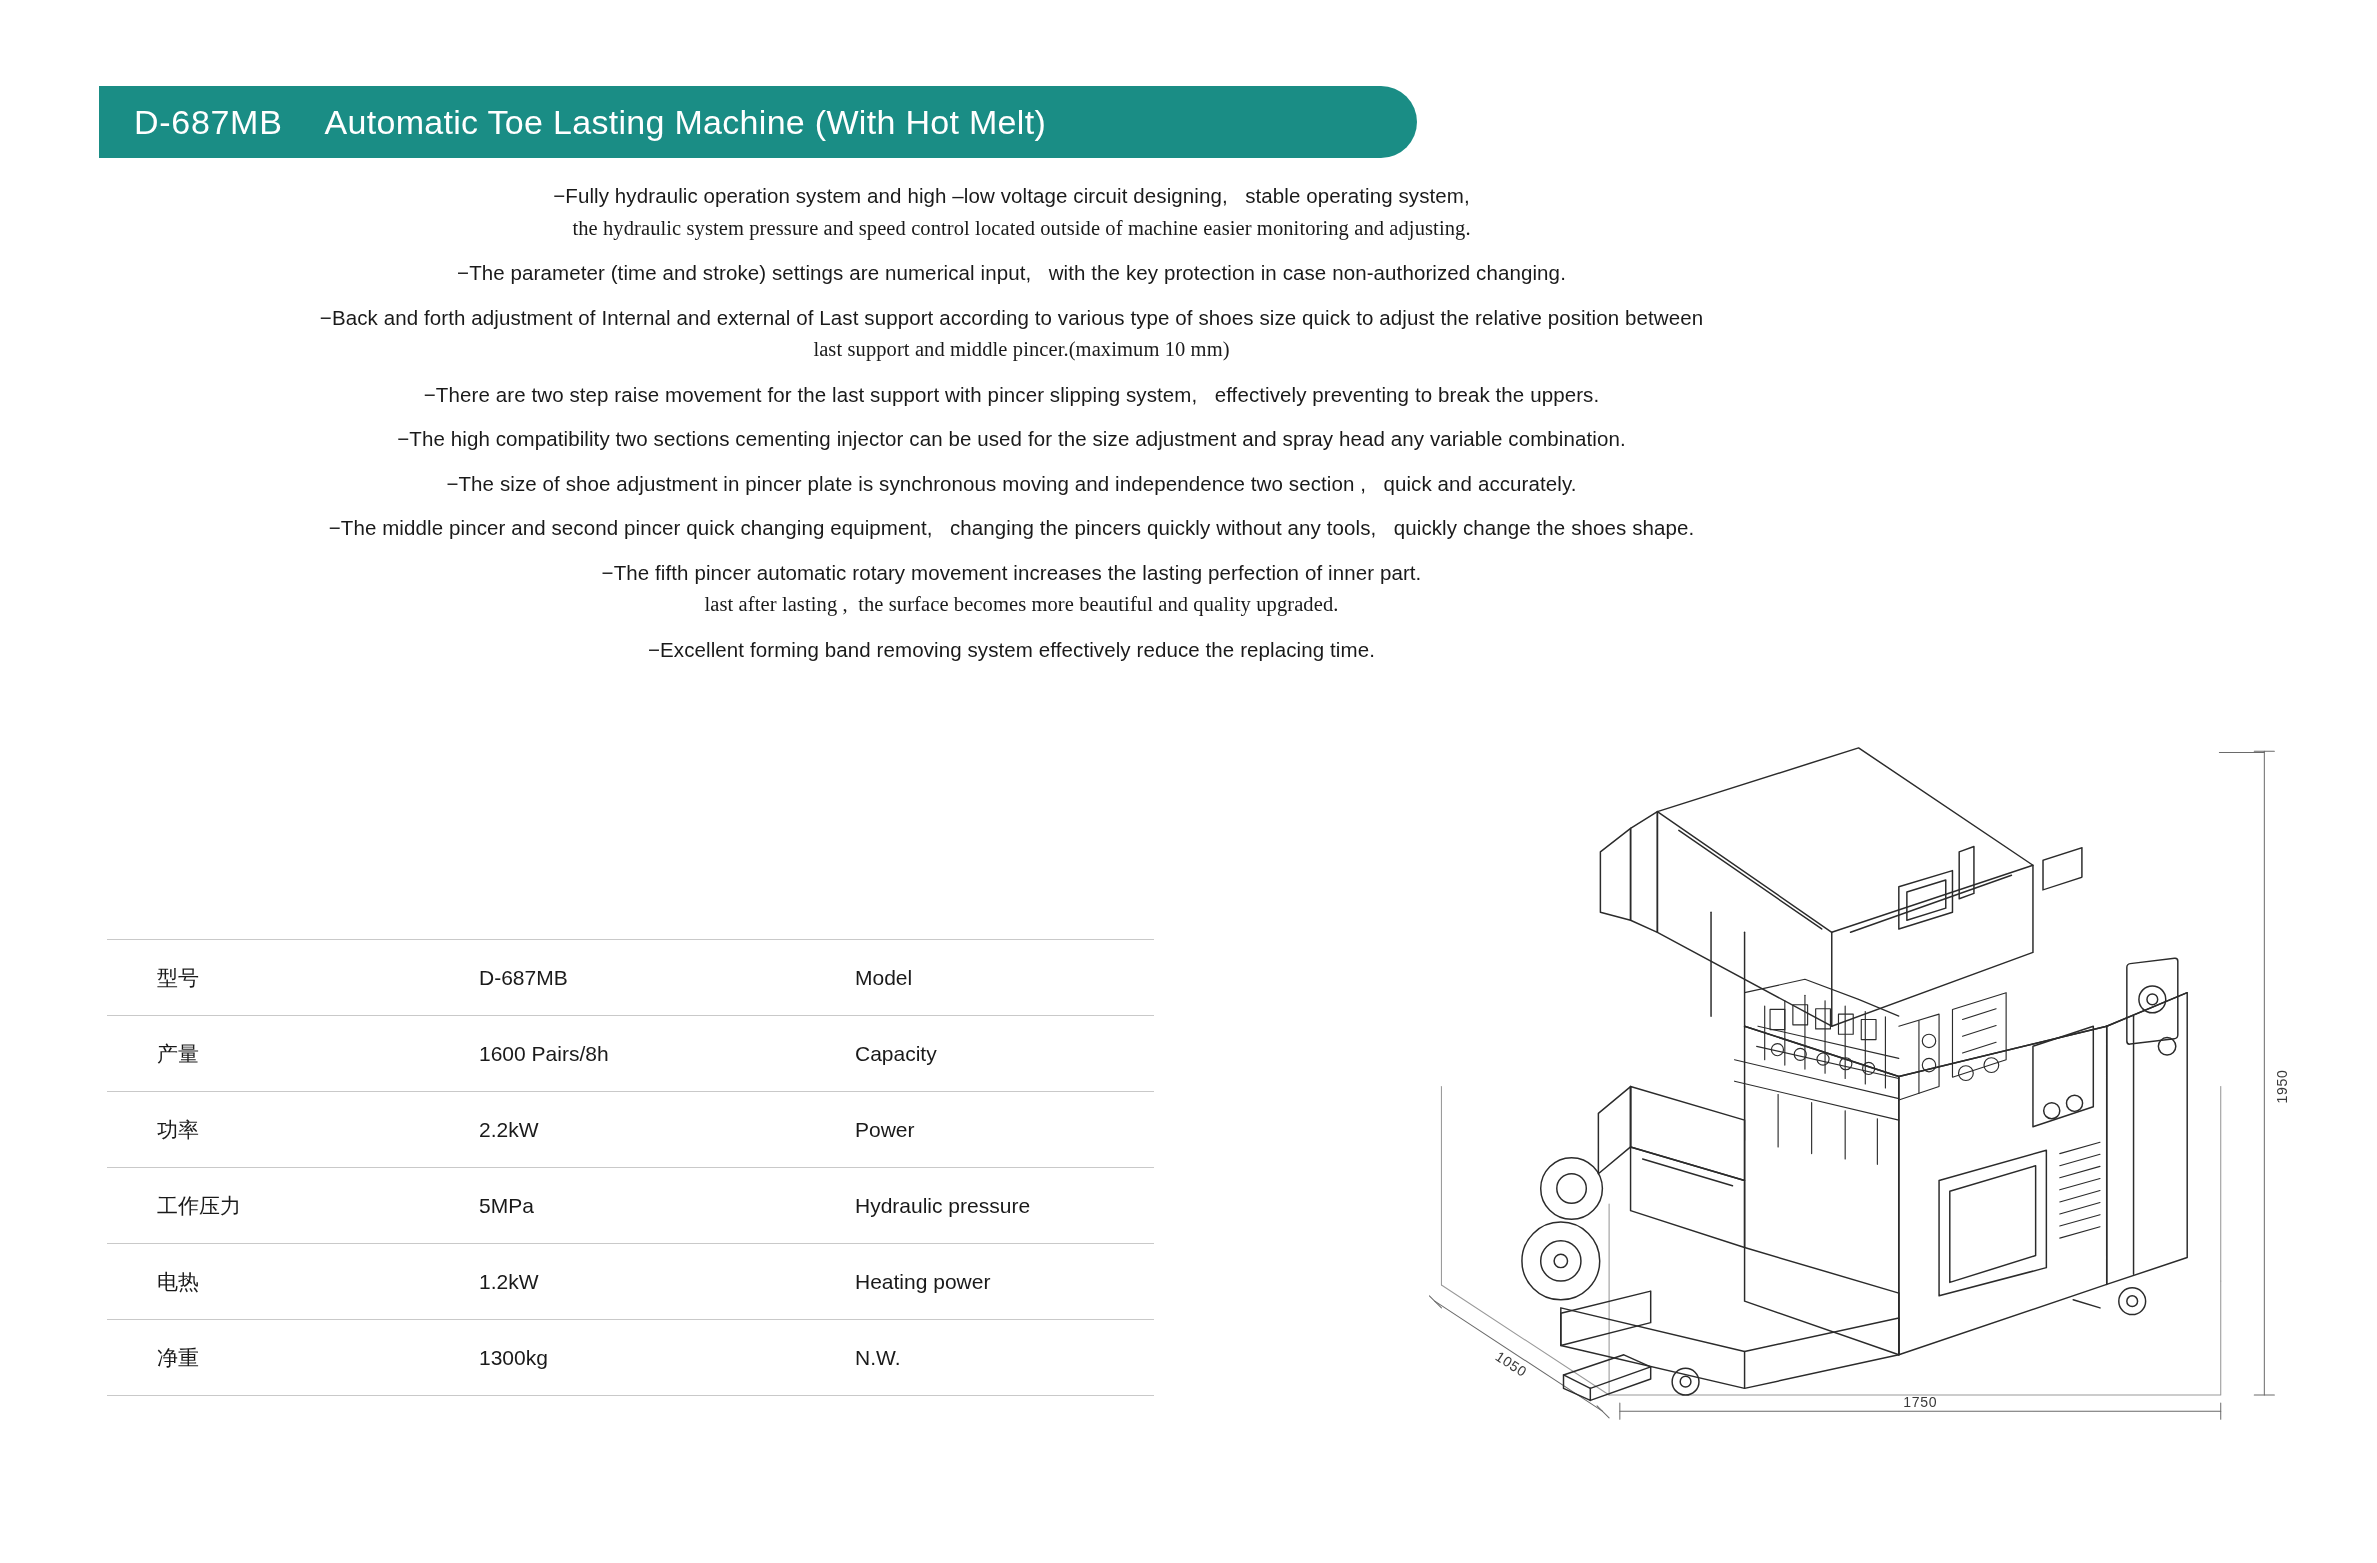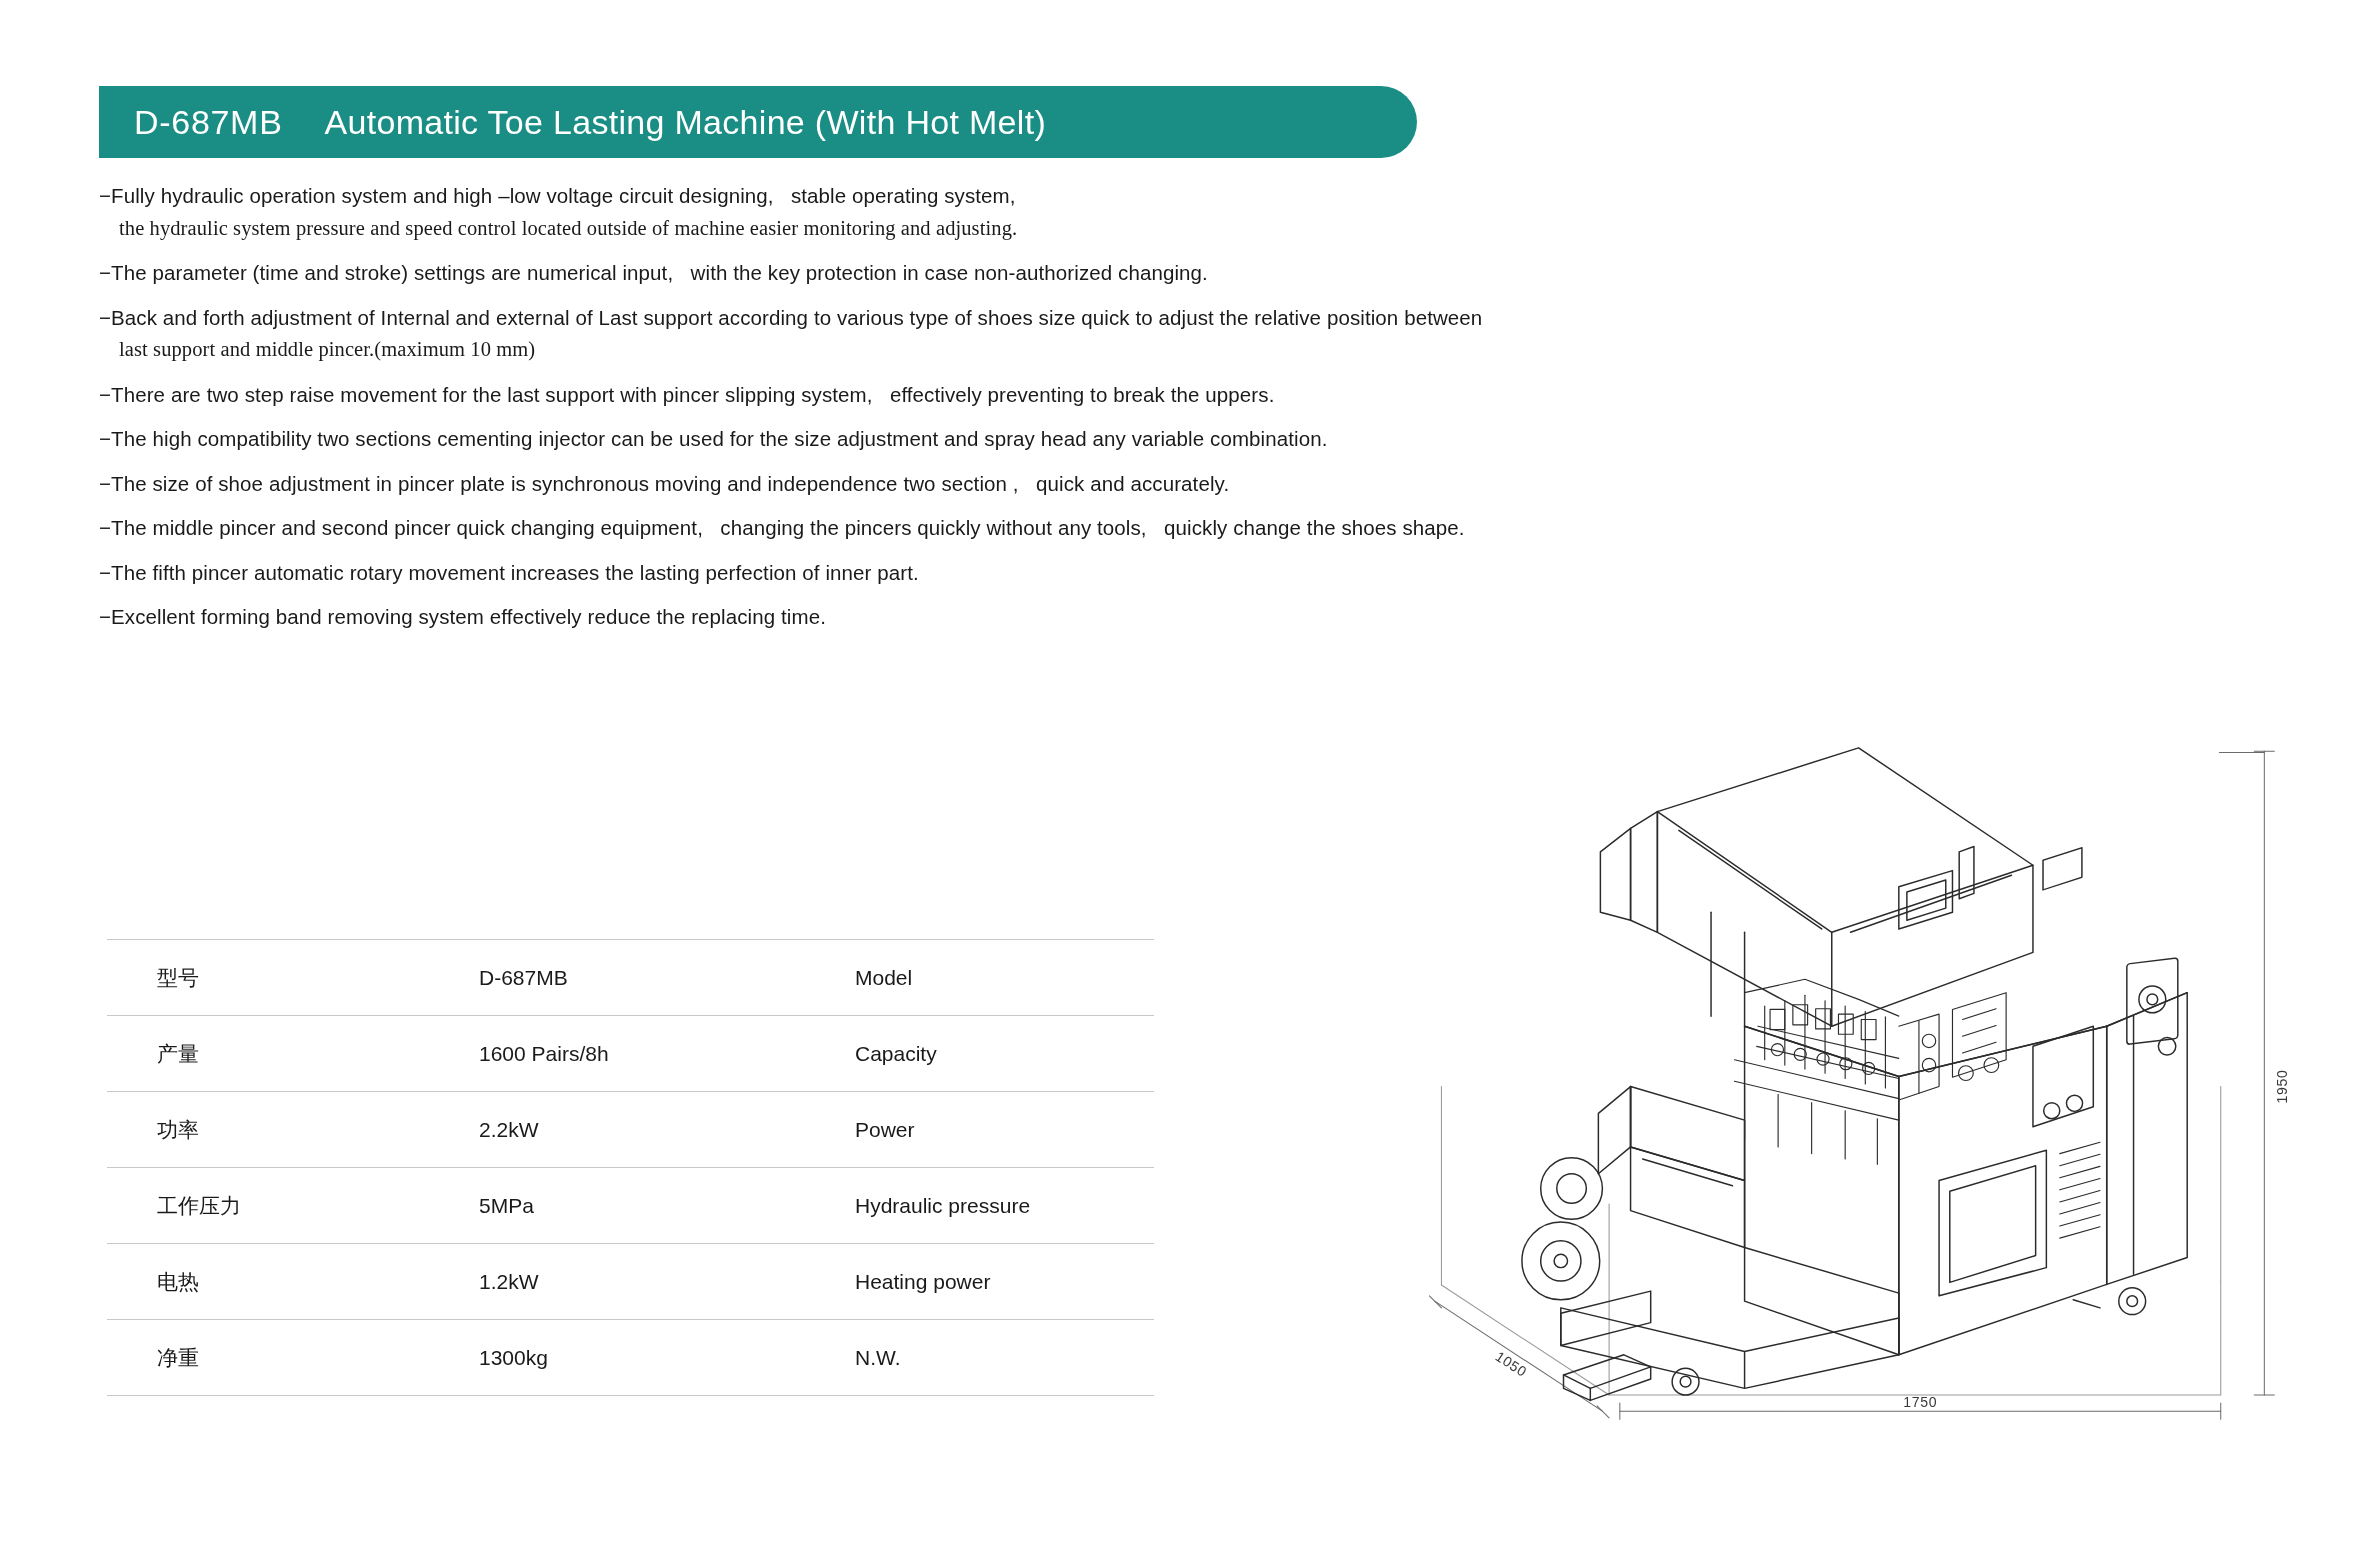--- a/index.html
+++ b/index.html
@@ -46,20 +46,21 @@
     margin-left: 42px;
     text-align: center;
   }
 
   
   #features {
     position: absolute;
     left: 99px;
     top: 180px;
     width: 1825px;
+    text-align: center;
   }
   .feature-line {
     font-size: 20.5px;
     line-height: 1.52;
     color: #1a1a1a;
     white-space: pre;
     letter-spacing: 0.1px;
     margin-bottom: 13.4px;
   }
   .feature-line.cont {
@@ -122,20 +123,21 @@
   <div class="feature-line">−Fully hydraulic operation system and high –low voltage circuit designing,   stable operating system,</div>
   <div class="feature-line cont">the hydraulic system pressure and speed control located outside of machine easier monitoring and adjusting.</div>
   <div class="feature-line">−The parameter (time and stroke) settings are numerical input,   with the key protection in case non-authorized changing.</div>
   <div class="feature-line">−Back and forth adjustment of Internal and external of Last support according to various type of shoes size quick to adjust the relative position between</div>
   <div class="feature-line cont">last support and middle pincer.(maximum 10 mm)</div>
   <div class="feature-line">−There are two step raise movement for the last support with pincer slipping system,   effectively preventing to break the uppers.</div>
   <div class="feature-line">−The high compatibility two sections cementing injector can be used for the size adjustment and spray head any variable combination.</div>
   <div class="feature-line">−The size of shoe adjustment in pincer plate is synchronous moving and independence two section ,   quick and accurately.</div>
   <div class="feature-line">−The middle pincer and second pincer quick changing equipment,   changing the pincers quickly without any tools,   quickly change the shoes shape.</div>
   <div class="feature-line">−The fifth pincer automatic rotary movement increases the lasting perfection of inner part.</div>
+  <div class="feature-line cont">last after lasting ,  the surface becomes more beautiful and quality upgraded.</div>
   <div class="feature-line">−Excellent forming band removing system effectively reduce the replacing time.</div>
 </div>
 
 <table id="spec-table">
   <tbody>
     <tr>
       <td class="col-cn">型号</td>
       <td class="col-val">D-687MB</td>
       <td class="col-en">Model</td>
     </tr>

